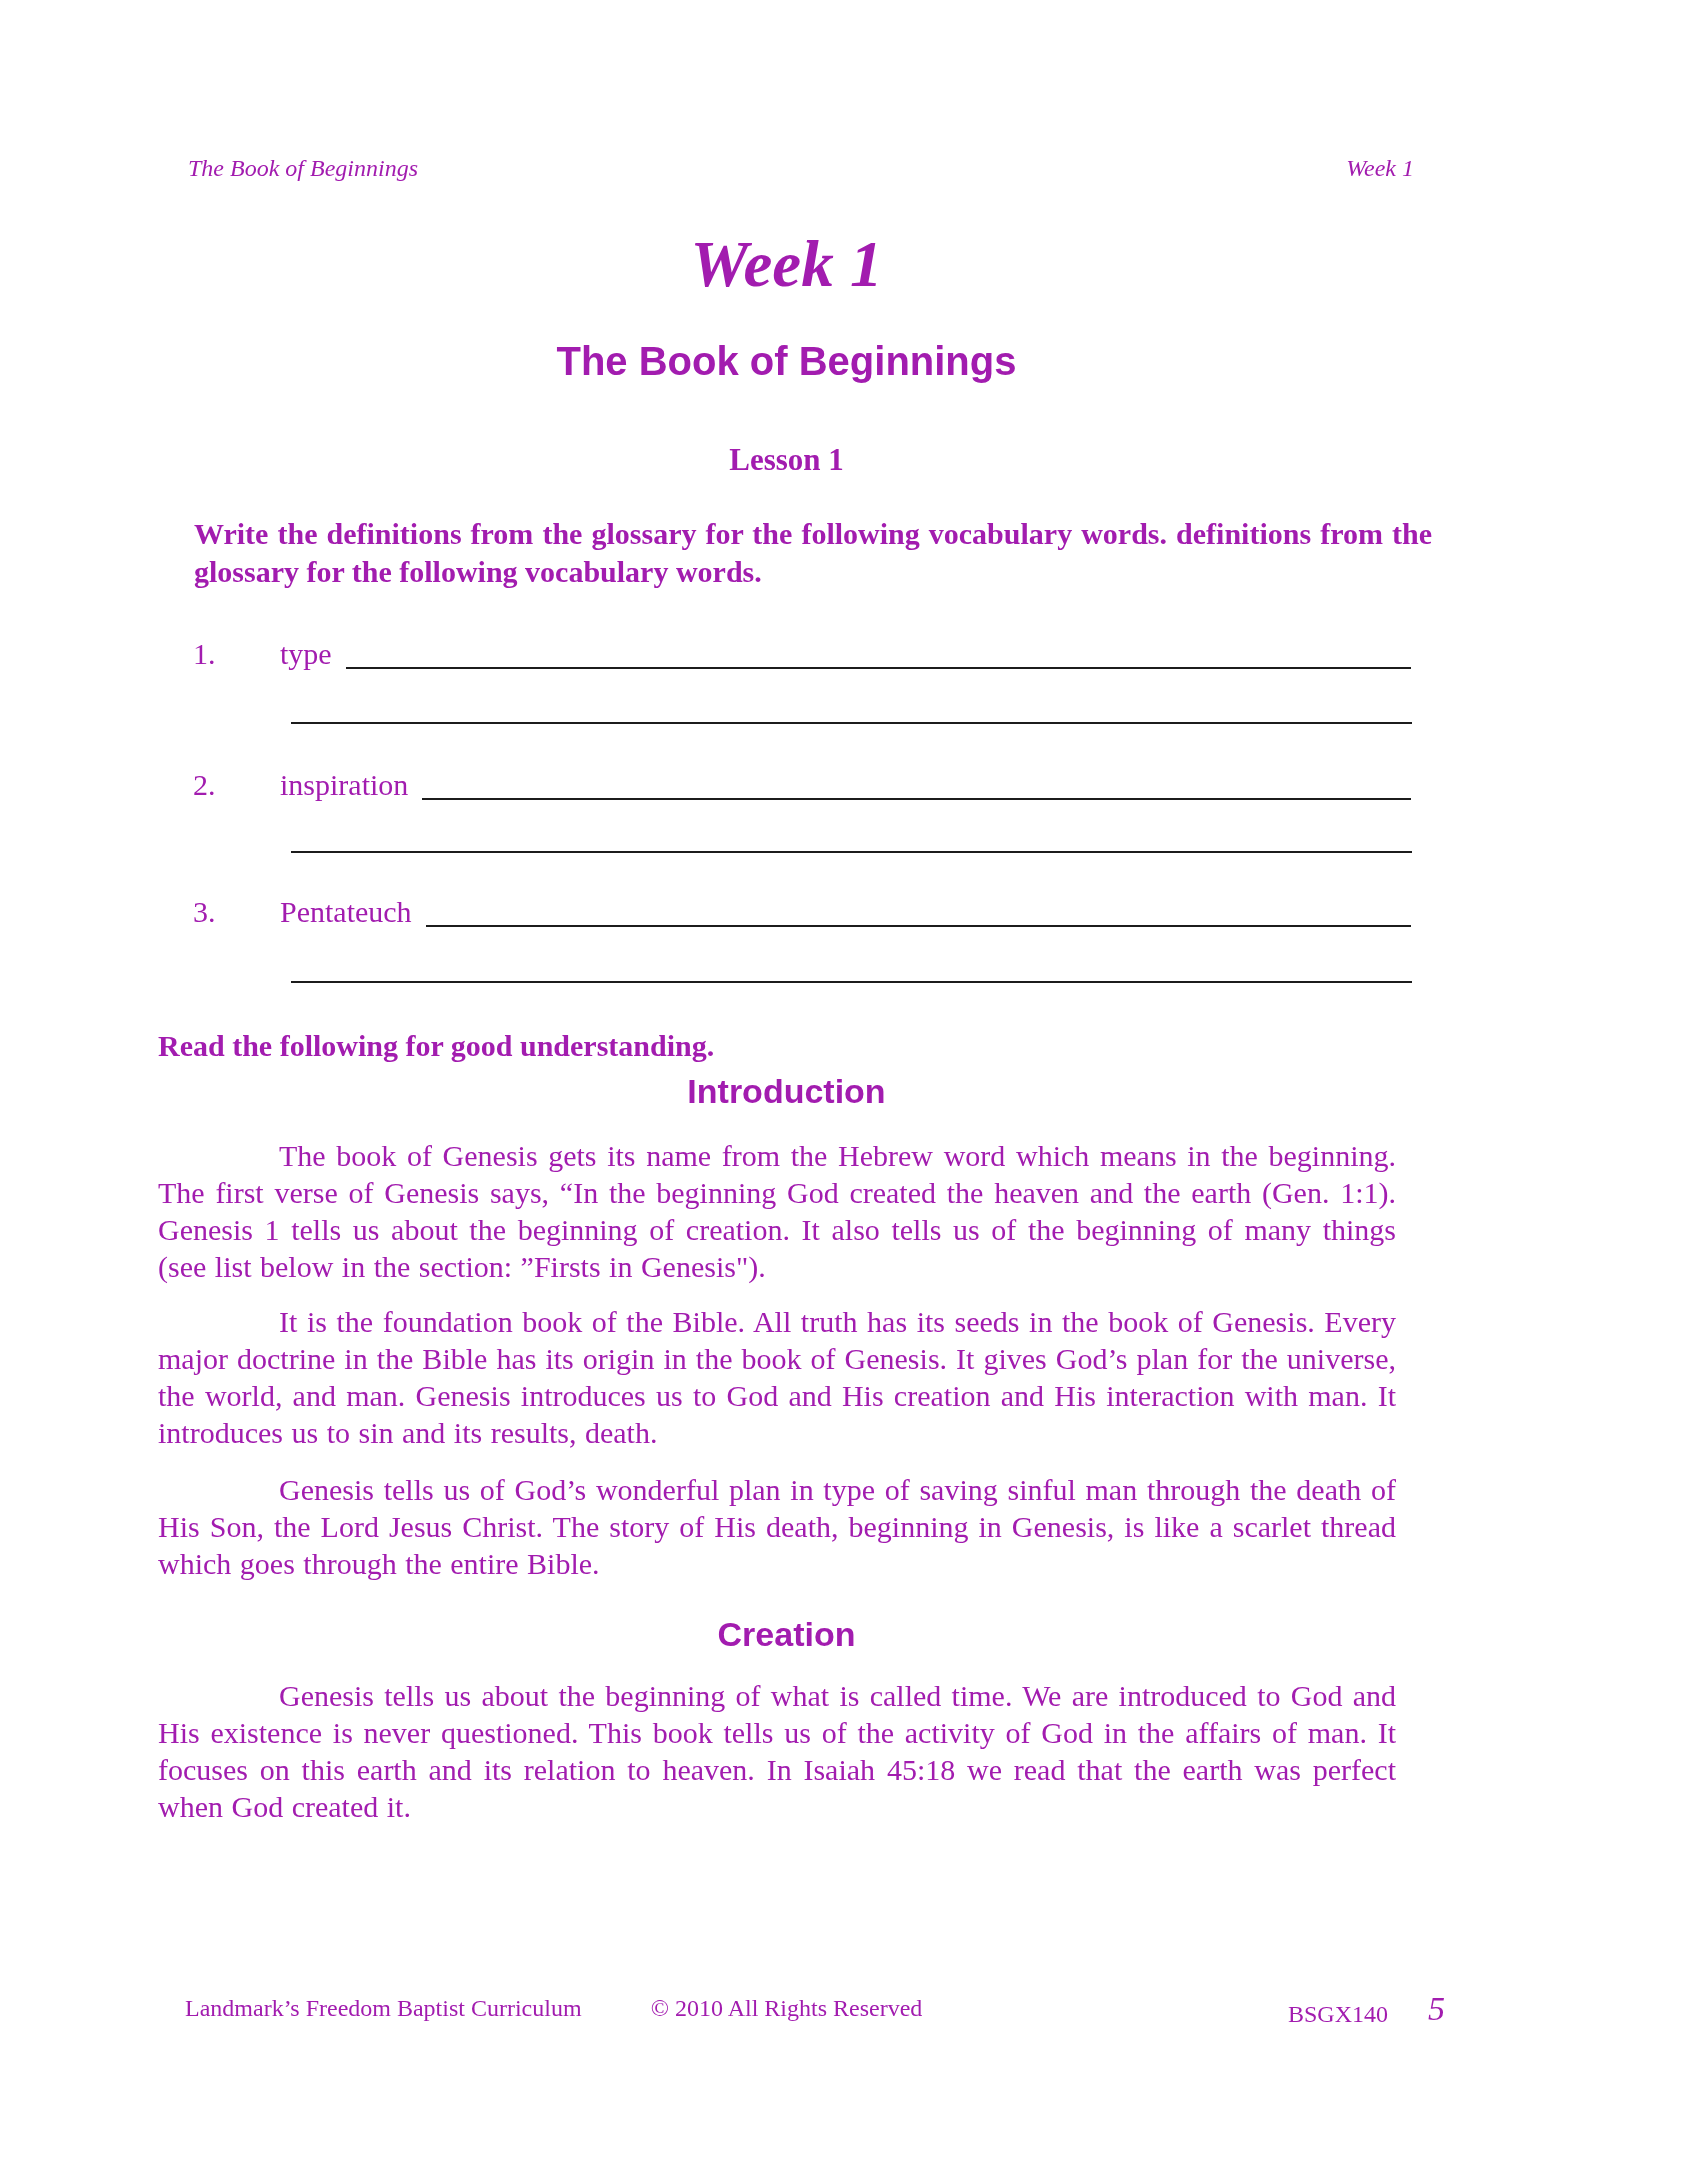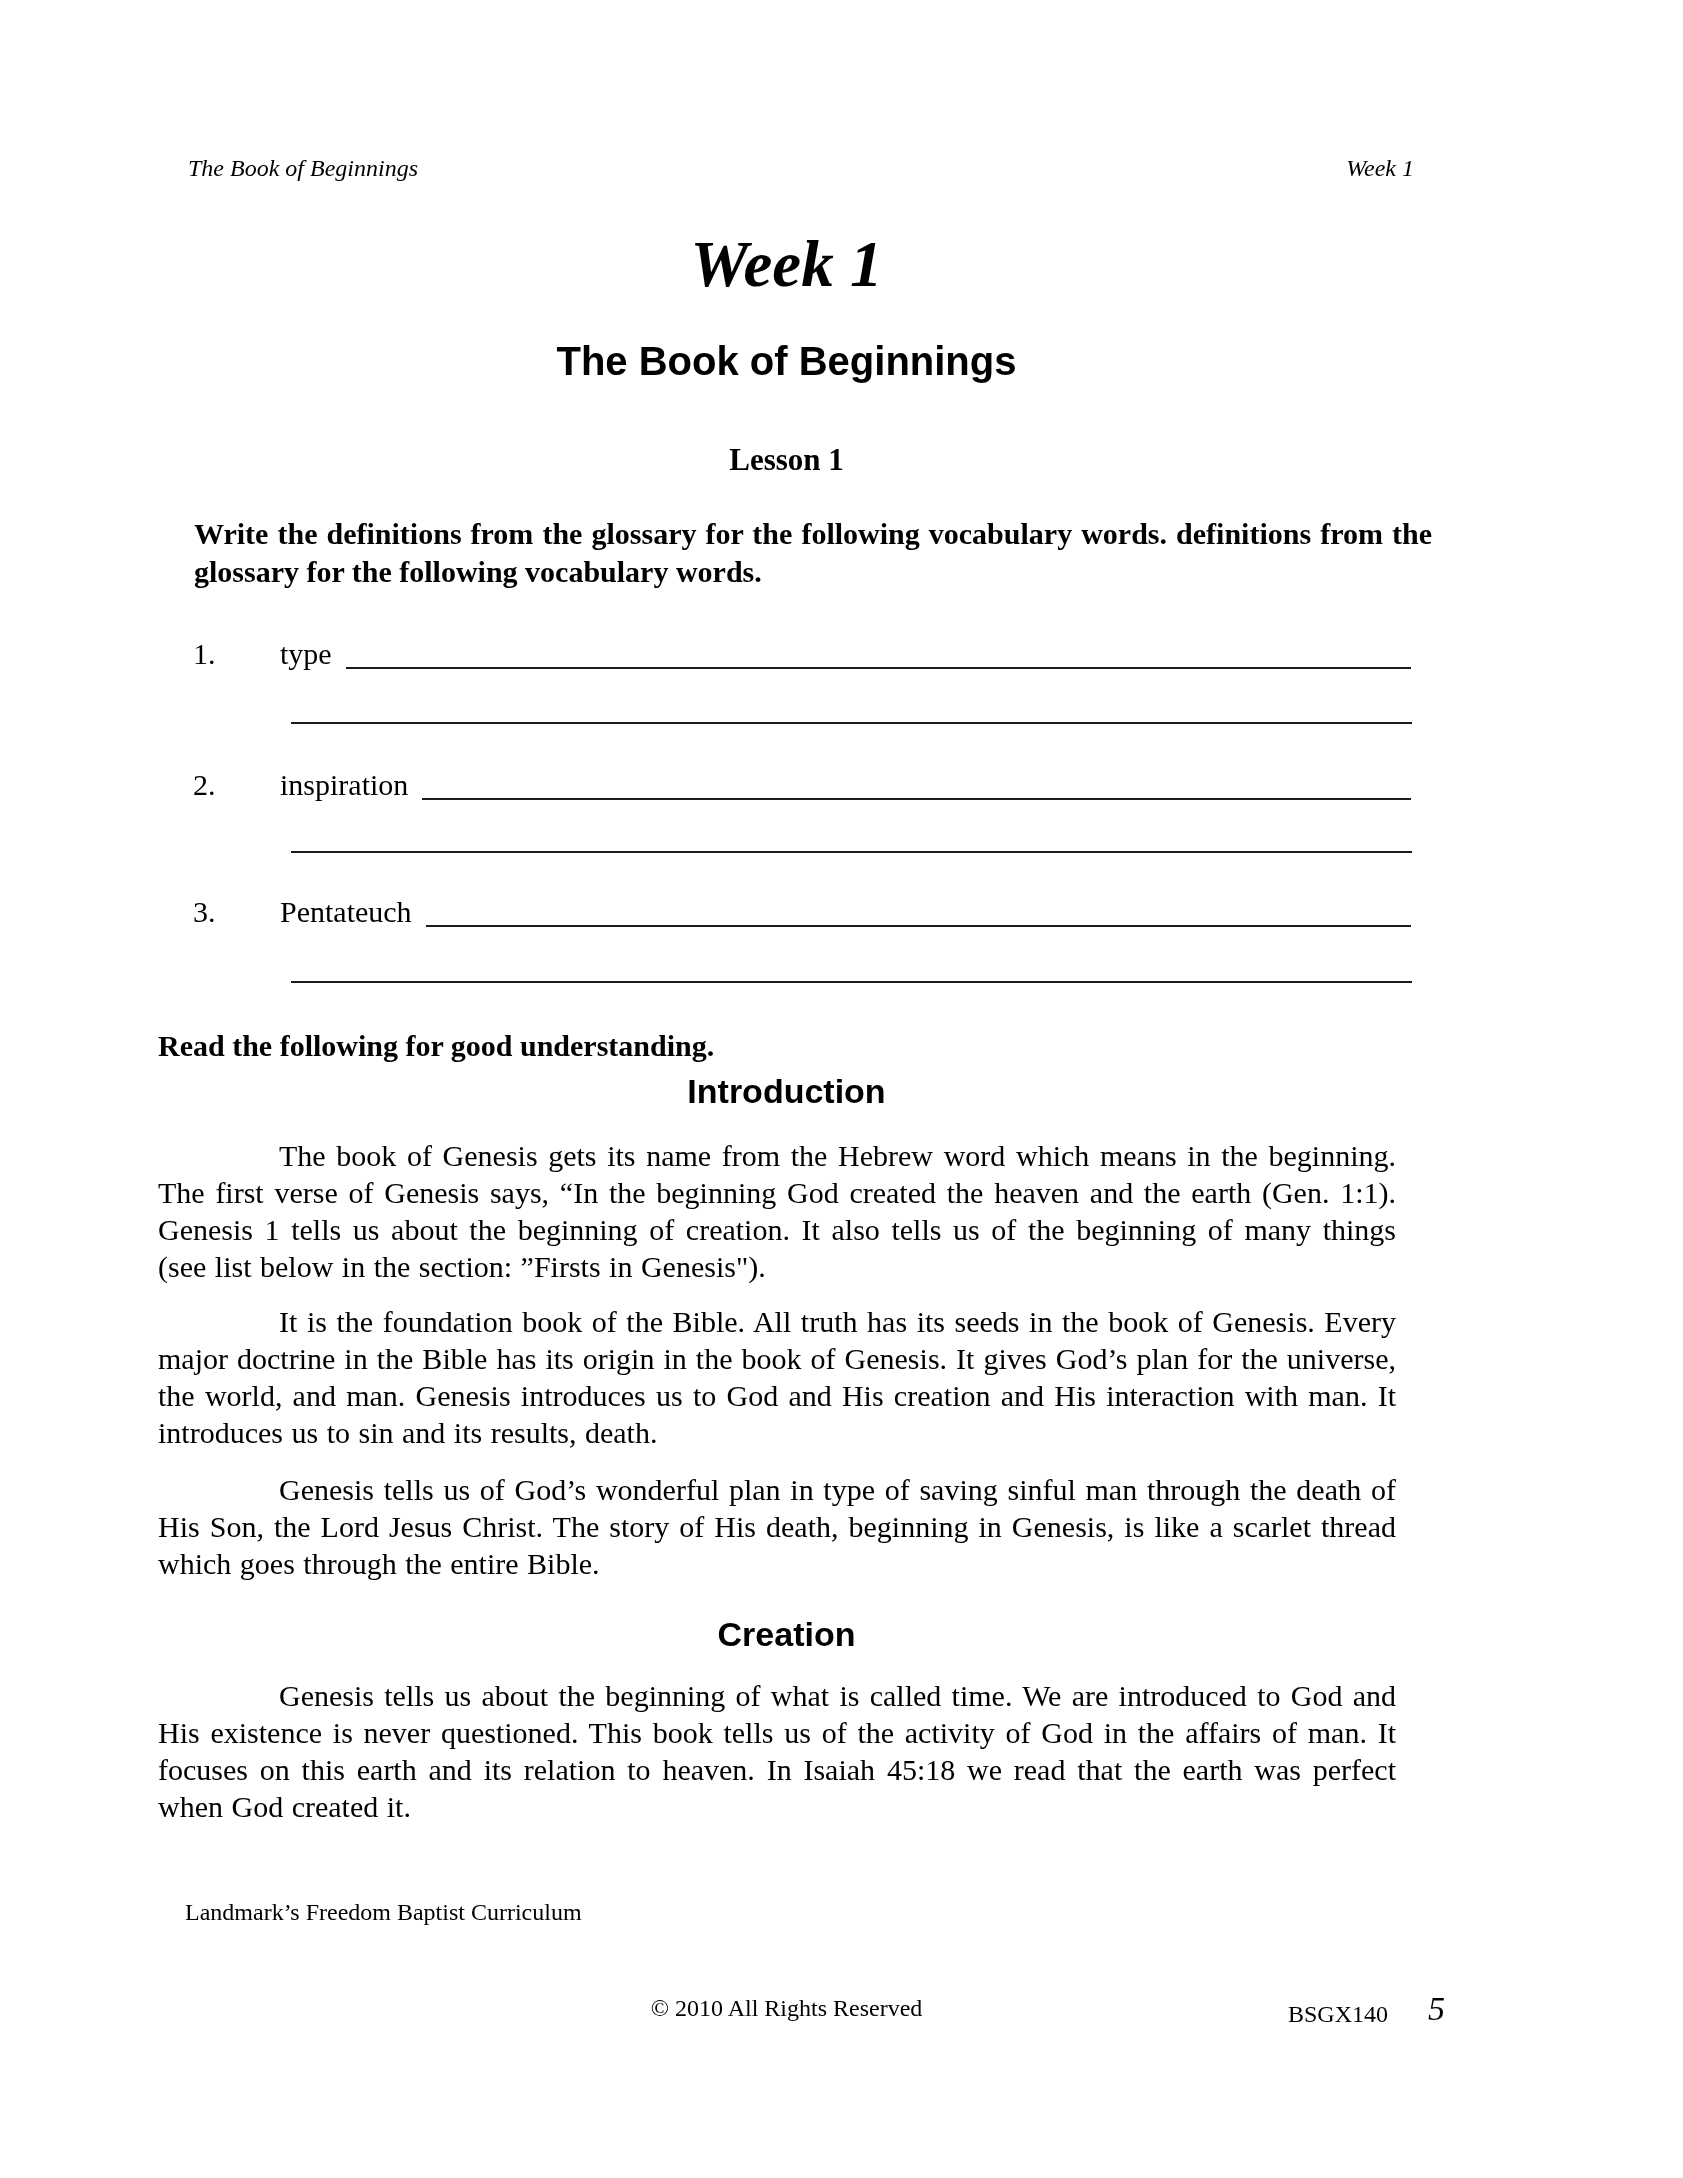--- a/index.html
+++ b/index.html
@@ -1,21 +1,21 @@
 <!DOCTYPE html>
 <html><head>
 <meta charset="utf-8">
 <style>
   html, body { margin:0; padding:0; background:#e8e8e8; }
   .page {
     position:relative;
     width:1683px; height:2178px;
     margin:0 auto;
     background:#ffffff;
-    color:#000000;
+    color:#a21caf;
     font-family:"Liberation Serif", serif;
     overflow:hidden;
   }
   .abs { position:absolute; }
 
   
   .runhead {
     font-style:italic;
     font-size:24px;
     line-height:28px;
@@ -93,21 +93,21 @@
     text-indent:121px;
     word-spacing:1px;
   }
   .para-1 { top:1137px; }
   .para-2 { top:1303px; }
   .para-3 { top:1471px; }
   .para-4 { top:1677px; }
 
   
   .footer-text { font-size:24px; line-height:28px; }
-  .footer-left   { left:185px; top:1898px; }
+  .footer-left   { left:185px; top:1994px; }
   .footer-center { left:158px; top:1994px; width:1257px; text-align:center; }
   .footer-right  {
     right:238px; top:1990px;
     display:flex; align-items:flex-end; gap:40px;
   }
   .footer-code { font-size:24px; }
   .footer-page { font-size:34px; font-style:italic; }
 </style>
 </head>
 <body>

